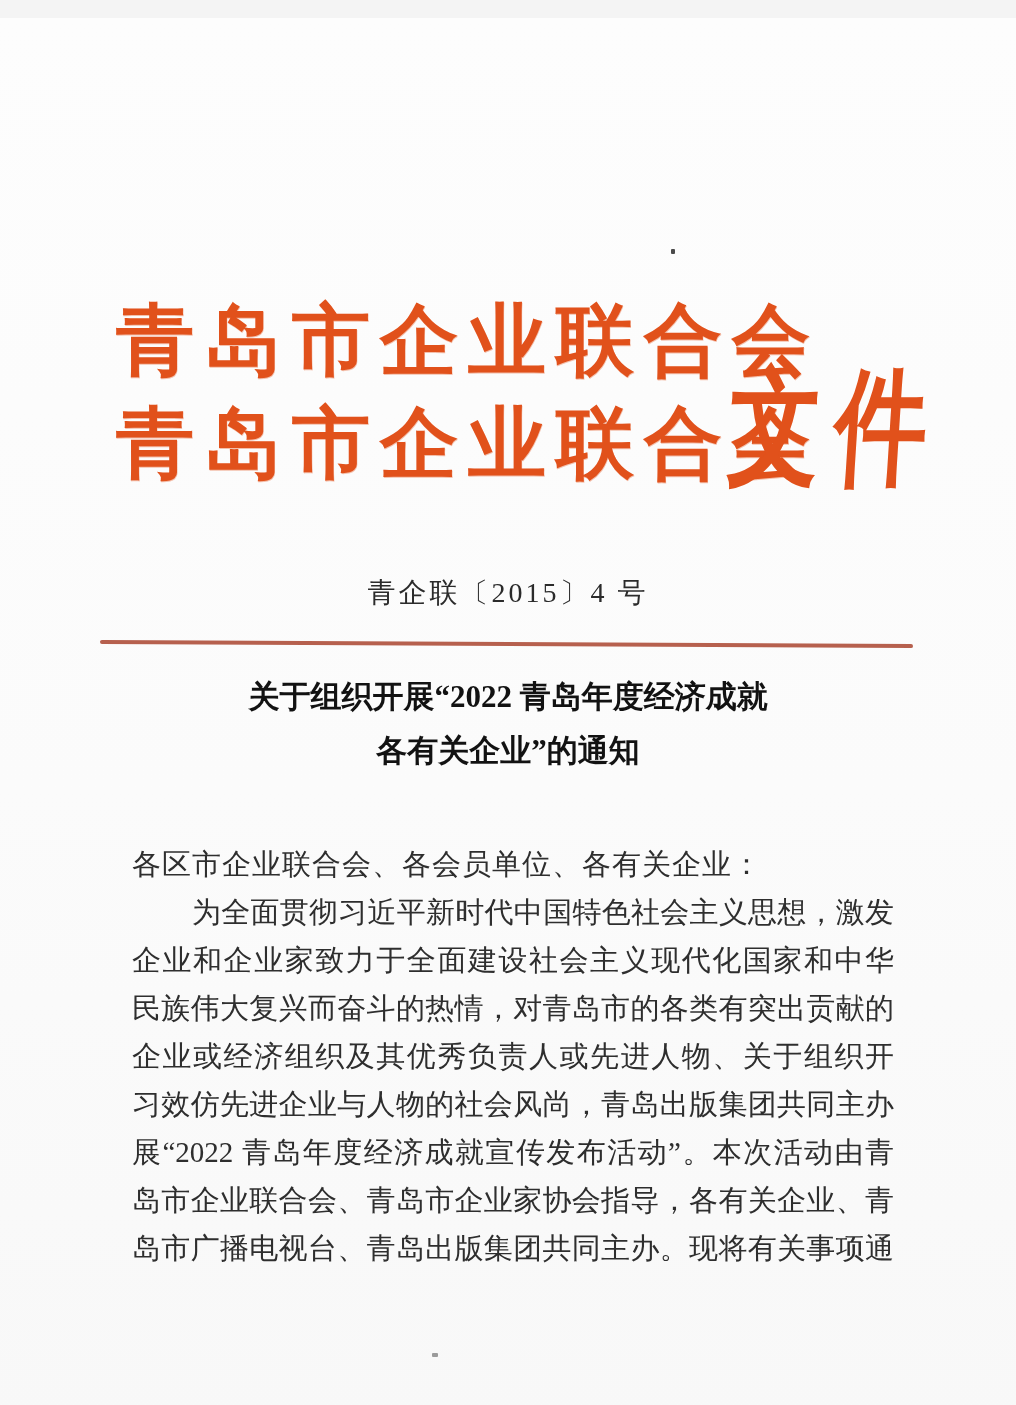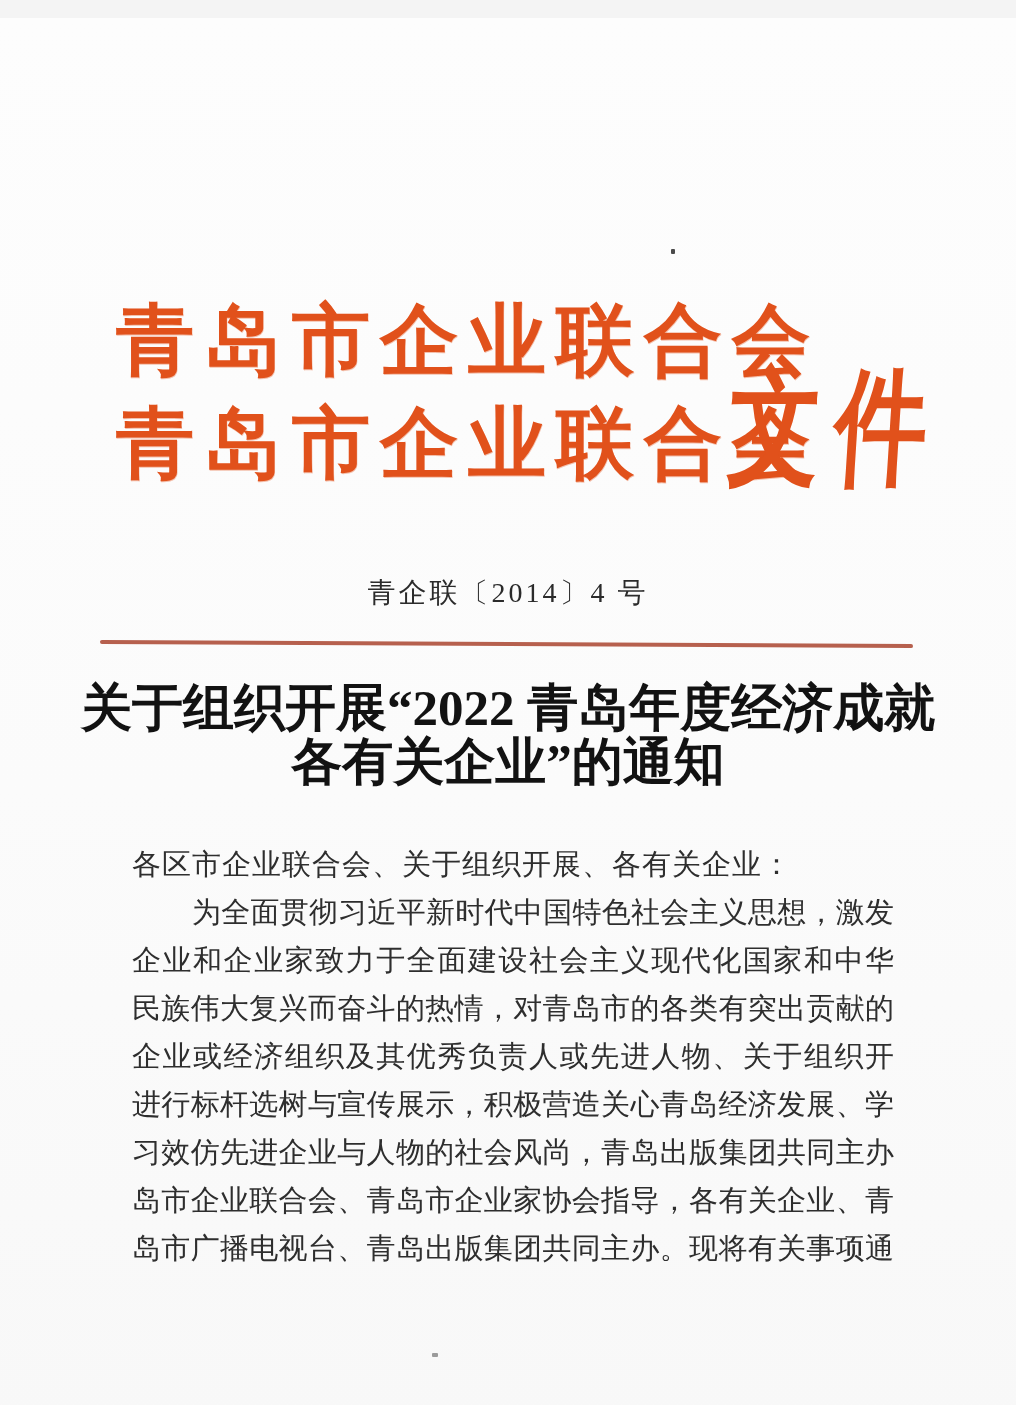--- a/index.html
+++ b/index.html
@@ -64,21 +64,21 @@
     background: #b6604e;
     border-radius: 2px;
     transform: rotate(0.3deg);
   }
   
   .title-line {
     position: absolute;
     left: 0;
     width: 100%;
     text-align: center;
-    font-size: 51px;
+    font-size: 31px;
     line-height: 1.2;
     font-weight: 700;
     color: #121212;
     white-space: nowrap;
   }
   .title-line.t1 { top: 660px; }
   .title-line.t2 { top: 714px; }
   
   .body-block {
     position: absolute;
@@ -114,36 +114,36 @@
 <body>
 
 <div class="page">
 
   <div class="org-line l1">青岛市企业联合会</div>
 
   <div class="org-line l2">青岛市企业联合会</div>
 
   <div class="doc-type">文件</div>
 
-  <div class="doc-number">青企联〔2014〕4 号</div>
+  <div class="doc-number">青企联〔2015〕4 号</div>
 
   <div class="divider"></div>
 
   <div class="title-line t1">关于组织开展“2022 青岛年度经济成就</div>
 
   <div class="title-line t2">各有关企业”的通知</div>
 
   <div class="body-block">
-    <div class="body-line salutation">各区市企业联合会、关于组织开展、各有关企业：</div>
+    <div class="body-line salutation">各区市企业联合会、各会员单位、各有关企业：</div>
     <div class="body-line indent">为全面贯彻习近平新时代中国特色社会主义思想，激发</div>
     <div class="body-line">企业和企业家致力于全面建设社会主义现代化国家和中华</div>
     <div class="body-line">民族伟大复兴而奋斗的热情，对青岛市的各类有突出贡献的</div>
     <div class="body-line">企业或经济组织及其优秀负责人或先进人物、关于组织开展，</div>
-    <div class="body-line">进行标杆选树与宣传展示，积极营造关心青岛经济发展、学</div>
     <div class="body-line">习效仿先进企业与人物的社会风尚，青岛出版集团共同主办</div>
+    <div class="body-line">展“2022 青岛年度经济成就宣传发布活动”。本次活动由青</div>
     <div class="body-line">岛市企业联合会、青岛市企业家协会指导，各有关企业、青</div>
     <div class="body-line">岛市广播电视台、青岛出版集团共同主办。现将有关事项通</div>
   </div>
 
   <div class="speck s1"></div>
   <div class="speck s2"></div>
 
 </div>
 
 </body></html>

